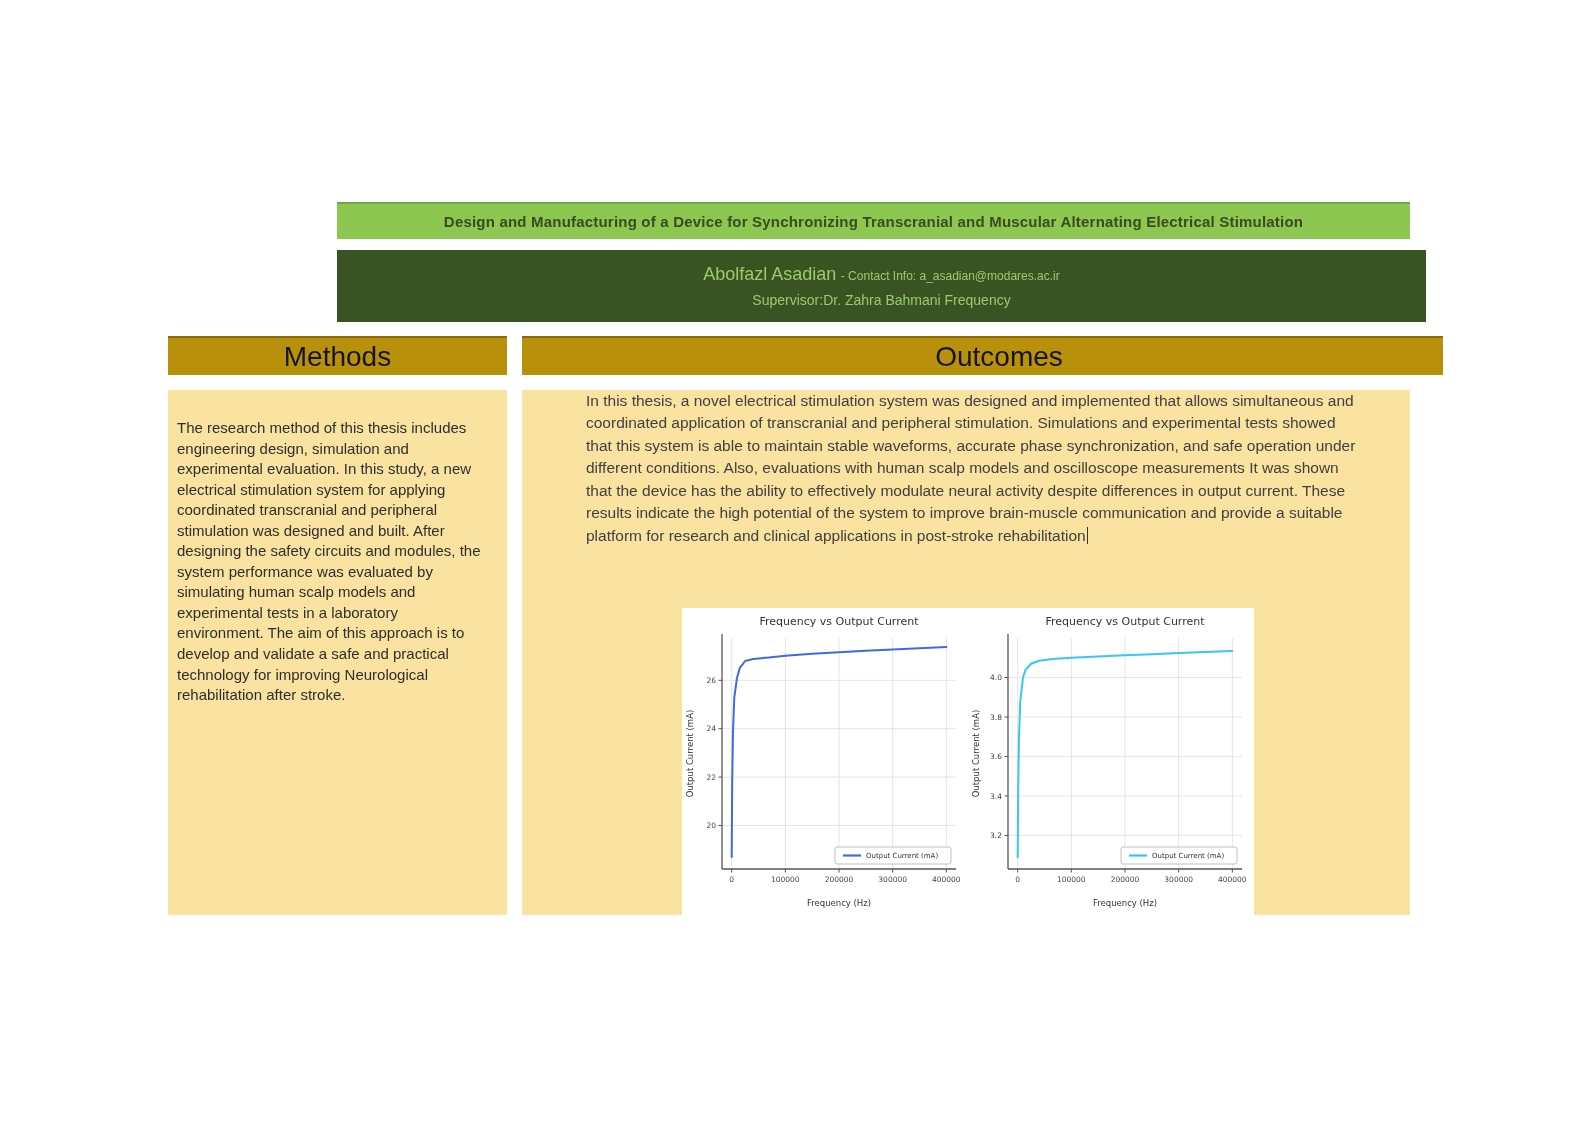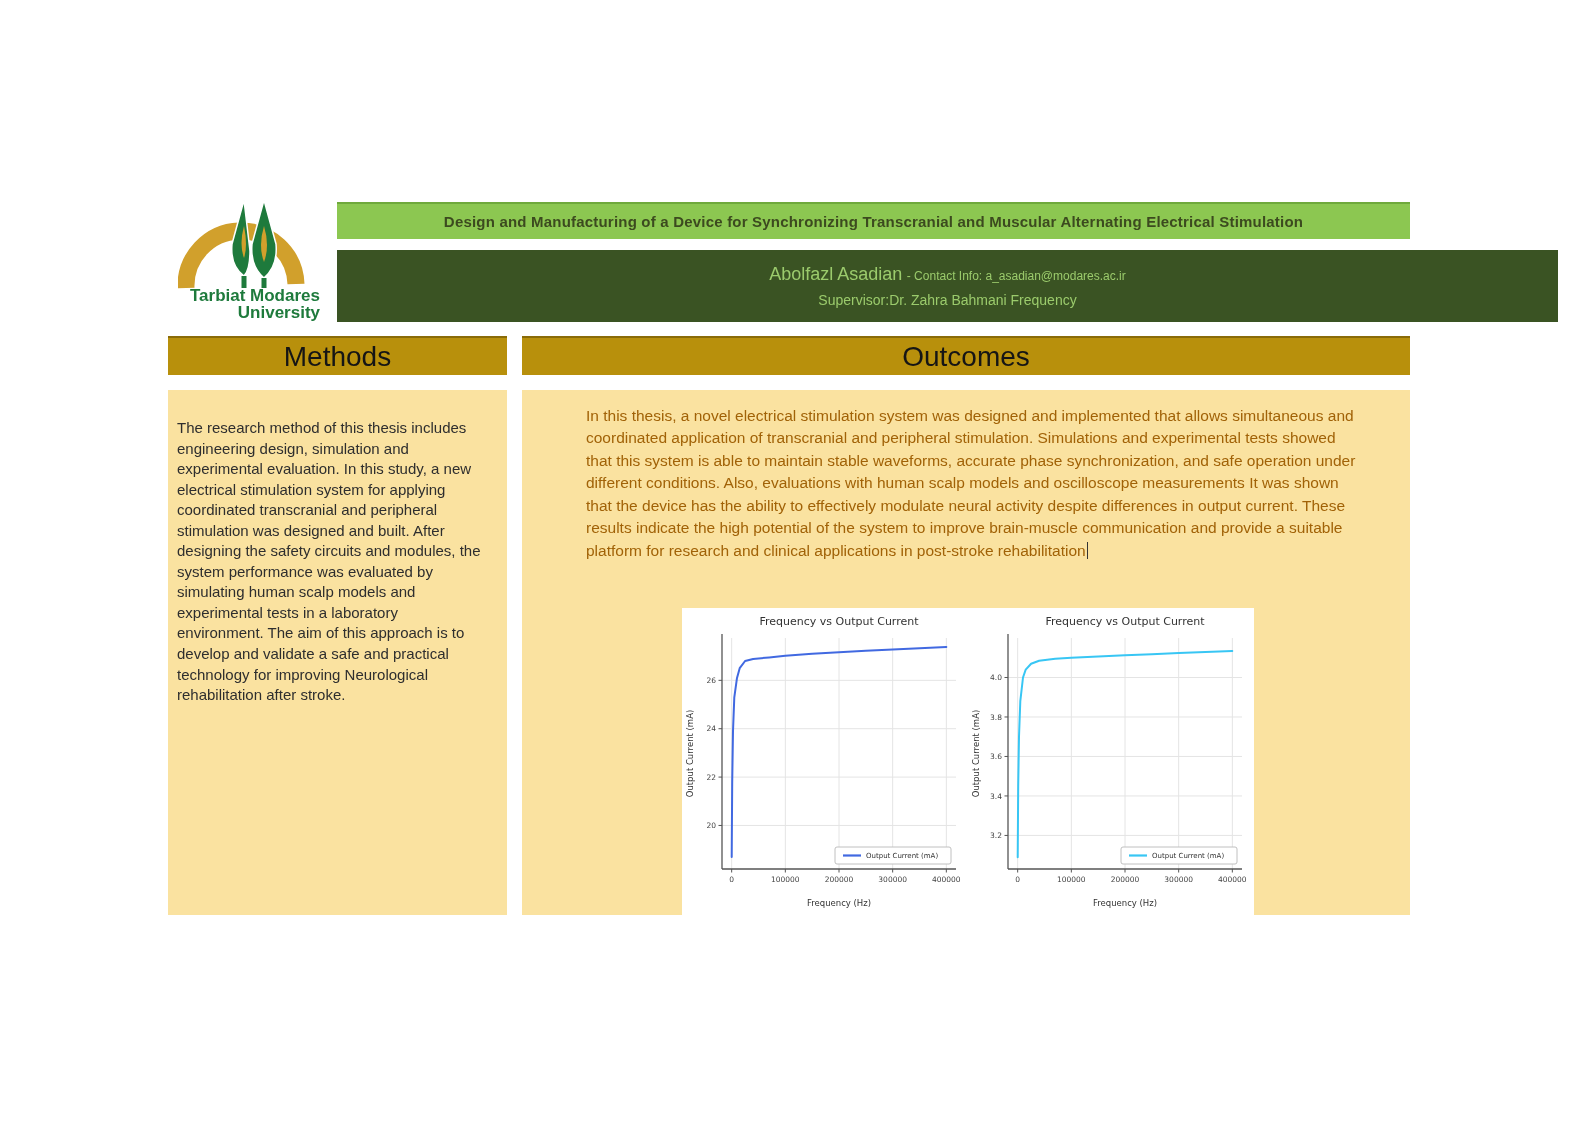--- a/index.html
+++ b/index.html
@@ -8,74 +8,58 @@
 
   
   .logo{position:absolute;left:178px;top:196px;width:146px;height:128px;}
 
   
   .title-bar{position:absolute;left:337px;top:202px;width:1073px;height:35px;
              background:#8CC751;border-top:2px solid #6FA93C;
              display:flex;align-items:center;justify-content:center;}
   .title-bar span{font-size:15px;font-weight:bold;color:#3C4A1F;letter-spacing:.2px;}
 
-  .author-bar{position:absolute;left:337px;top:250px;width:1221px;height:72px;
+  .author-bar{position:absolute;left:337px;top:250px;width:1089px;height:72px;
               background:#3A5323;display:flex;flex-direction:column;
               align-items:center;justify-content:center;gap:7px;}
   .author-line{color:#9BCB6C;}
   .author-name{font-size:18px;}
   .author-contact{font-size:12px;}
   .supervisor-line{font-size:14px;color:#9BCB6C;}
 
   
   .sec-header{position:absolute;top:336px;height:37px;background:#B8900C;
               border-top:2px solid #8A6B08;display:flex;align-items:center;justify-content:center;}
   .sec-header span{font-size:28px;color:#151515;}
   .methods-header{left:168px;width:339px;}
-  .outcomes-header{left:522px;width:888px;}
+  .outcomes-header{left:522px;width:888px;padding-left:33px;}
 
   
   .panel{position:absolute;top:390px;height:525px;background:#FAE2A0;box-sizing:border-box;}
   .methods-panel{left:168px;width:339px;padding:28px 24px 0 9px;}
   .methods-panel p{margin:0;font-size:15px;line-height:1.37;color:#2E2E2E;}
   .outcomes-panel{left:522px;width:888px;}
-  .outcomes-panel p{margin:15px 54px 0 64px;font-size:15.5px;line-height:1.45;color:#a16207;}
+  .outcomes-panel p{margin:0 54px 0 64px;font-size:15.5px;line-height:1.45;color:#404040;}
   .caret{display:inline-block;width:1.5px;height:17px;background:#333;vertical-align:-3px;margin-left:1px;}
 
   
   .charts-block{position:absolute;left:682px;top:608px;width:572px;height:307px;
                 background:#ffffff;display:flex;}
   .chart{width:286px;height:307px;}
   .chart svg{display:block;}
   .tick{font:7.5px "DejaVu Sans",sans-serif;fill:#444;}
   .ctitle{font:11px "DejaVu Sans",sans-serif;fill:#333;}
   .alabel{font:8.5px "DejaVu Sans",sans-serif;fill:#333;}
   .legendtext{font:7px "DejaVu Sans",sans-serif;fill:#333;}
 </style>
 </head>
 <body>
 
 <div class="poster">
 
-  <div class="logo">
-    <svg width="146" height="128" viewBox="0 0 146 128">
-
-      <path d="M 8 92 A 55 55 0 0 1 118 88" fill="none" stroke="#D1A02C" stroke-width="17"></path>
-
-      <path d="M66 4 L54 48 Q52 70 66 80 Q72 74 72 55 Z" fill="#1E7A3C" stroke="#ffffff" stroke-width="1.5"></path>
-      <path d="M66 30 Q61 48 66 62 Q70 50 66 30 Z" fill="#D1A02C"></path>
-
-      <path d="M86 4 L74 48 Q72 70 86 82 Q100 70 98 48 Z" fill="#1E7A3C" stroke="#ffffff" stroke-width="1.5"></path>
-      <path d="M86 30 Q80 50 86 66 Q92 50 86 30 Z" fill="#D1A02C"></path>
-
-      <path d="M66 80 L66 92 M86 82 L86 92" stroke="#1E7A3C" stroke-width="5" fill="none"></path>
-      <text x="142" y="105" text-anchor="end" font-family="Liberation Sans, sans-serif" font-weight="bold" font-size="17" fill="#1E7A3C">Tarbiat Modares</text>
-      <text x="142" y="122" text-anchor="end" font-family="Liberation Sans, sans-serif" font-weight="bold" font-size="17" fill="#1E7A3C">University</text>
-    </svg>
-  </div>
 
   <div class="title-bar">
     <span>Design and Manufacturing of a Device for Synchronizing Transcranial and Muscular Alternating Electrical Stimulation</span>
   </div>
 
   <div class="author-bar">
     <div class="author-line">
       <span class="author-name">Abolfazl Asadian</span>
       <span class="author-contact">- Contact Info: a_asadian@modares.ac.ir</span>
     </div>

